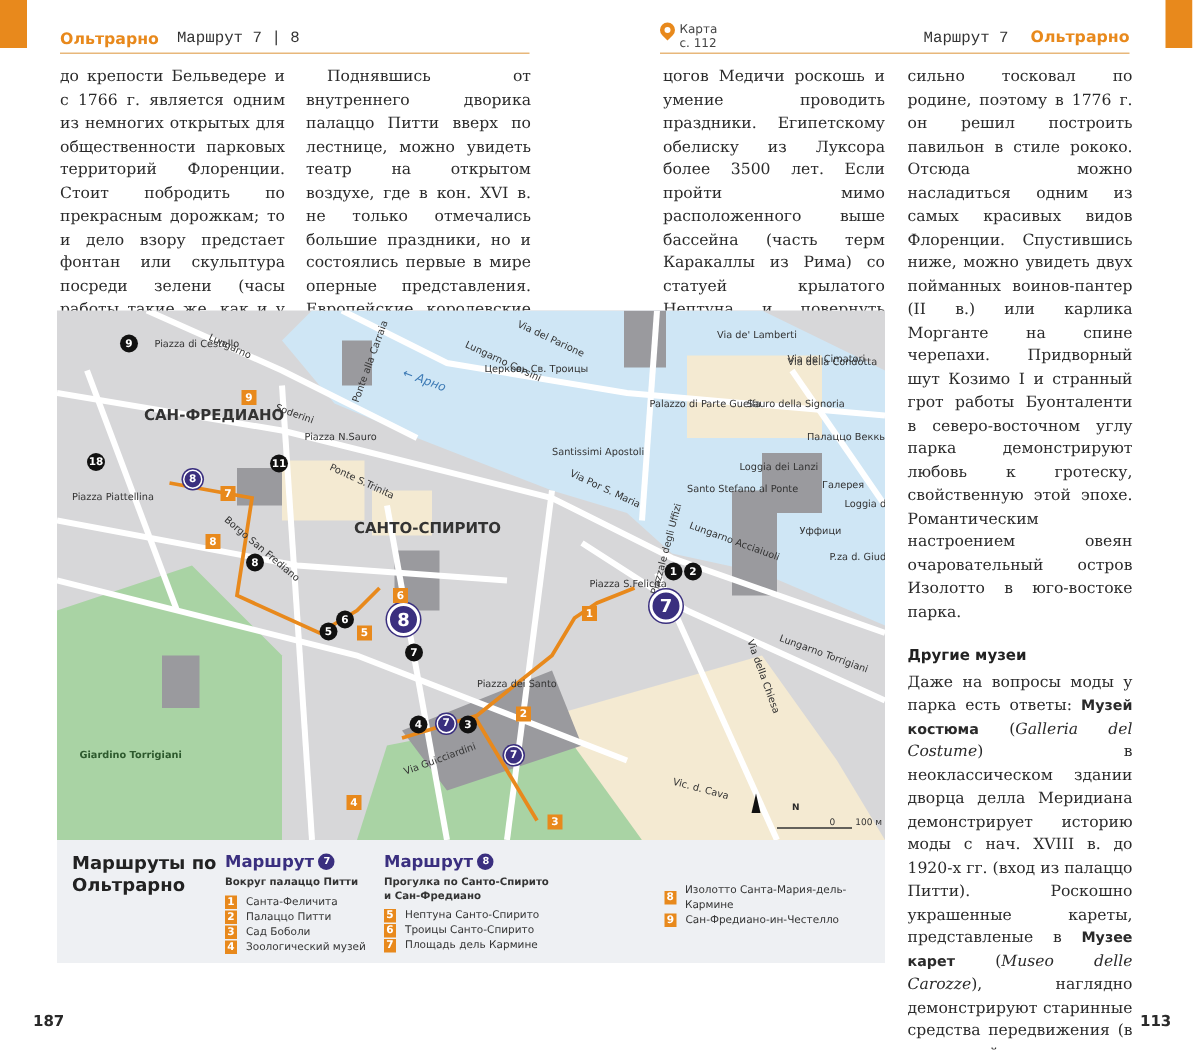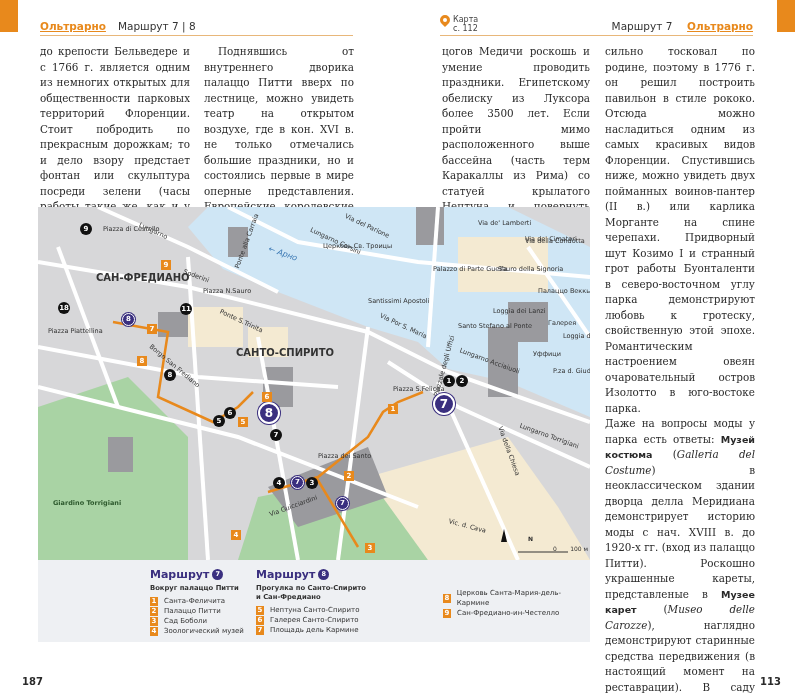--- a/index.html
+++ b/index.html
@@ -4,22 +4,22 @@
 <style>
   * { box-sizing: border-box; margin: 0; padding: 0; }
   html, body { width: 795px; height: 700px; background: #fff; overflow: hidden; }
   body { position: relative; font-family: "DejaVu Serif", serif; color: #2a2a2a; }
   .tab { position: absolute; top: 0; width: 18px; height: 32px; background: #e8891c; }
   .tab.left { left: 0; } .tab.right { right: 0; }
   .rh { position: absolute; top: 14px; height: 22px; border-bottom: 1px solid #e8b77a;
         font-family: "DejaVu Sans", sans-serif; font-size: 10.5px; display: flex; align-items: flex-end; padding-bottom: 3px; }
   .rh.left { left: 40px; width: 313px; }
   .rh.right { left: 440px; width: 313px; justify-content: space-between; }
-  .rh .sect { color: #e8891c; font-weight: bold; text-decoration: underline; }
-  .rh .route { color: #333; }
+  .rh .sect { color: #e8891c; font-weight: bold; }
+  .rh .route { color: #333; font-family: Liberation Mono, monospace; }
   .mapref { display: flex; align-items: flex-start; gap: 3px; font-size: 8px; line-height: 9px; color: #444; margin-bottom: -1px; }
   .pin { width: 10px; height: 14px; position: relative; }
   .pin::before { content: ""; position: absolute; left: 0; top: 0; width: 10px; height: 10px; border-radius: 50% 50% 50% 0;
                  transform: rotate(-45deg); background: #e8891c; }
   .pin::after { content: ""; position: absolute; left: 3px; top: 3px; width: 4px; height: 4px; border-radius: 50%; background: #fff; }
   .col { position: absolute; font-size: 10.4px; line-height: 15.5px; text-align: justify; }
   .col p { text-indent: 0; }
   .c1 { left: 40px; top: 44px; width: 150px; }
   .c2 { left: 204px; top: 44px; width: 150px; }
   .c3 { left: 442px; top: 44px; width: 148px; }
@@ -89,20 +89,21 @@
   <p><span>до крепости Бельведере и с 1766 г. является одним из немногих открытых для общественности парковых территорий Флоренции. Стоит побродить по прекрасным дорожкам; то и дело взору предстает фонтан или скульптура посреди зелени (часы работы такие же, как и у Музея серебра, билеты</span> <span class="ref">› с. 109</span><span>).</span></p>
 </div>
 <div class="col c2">
   <p class="indent">Поднявшись от внутреннего дворика палаццо Питти вверх по лестнице, можно увидеть театр на открытом воздухе, где в кон. XVI в. не только отмечались большие праздники, но и состоялись первые в мире оперные представления. Европейские королевские дворы того времени готовы были многое отдать, чтобы перенять у великих гер-</p>
 </div>
 <div class="col c3">
   <p>цогов Медичи роскошь и умение проводить праздники. Египетскому обелиску из Луксора более 3500 лет. Если пройти мимо расположенного выше бассейна (часть терм Каракаллы из Рима) со статуей крылатого Нептуна и повернуть налево, то можно попасть к кафе (в настоящее время закрыто). Великий герцог Леопольд II из Австрии, похоже,</p>
 </div>
 <div class="col c4">
   <p>сильно тосковал по родине, поэтому в 1776 г. он решил построить павильон в стиле рококо. Отсюда можно насладиться одним из самых красивых видов Флоренции. Спустившись ниже, можно увидеть двух пойманных воинов-пантер (II в.) или карлика Морганте на спине черепахи. Придворный шут Козимо I и странный грот работы Буонталенти в северо-восточном углу парка демонстрируют любовь к гротеску, свойственную этой эпохе. Романтическим настроением овеян очаровательный остров Изолотто в юго-востоке парка.</p>
+  <h3 class="sub">Другие музеи</h3>
   <p>
     <span>Даже на вопросы моды у парка есть ответы:</span>
     <span class="b">Музей костюма</span>
     (<i>Galleria del Costume</i>)
     <span>в неоклассическом здании дворца делла Меридиана демонстрирует историю моды с нач. XVIII в. до 1920-х гг. (вход из палаццо Питти). Роскошно украшенные кареты, представленые в</span>
     <span class="b">Музее карет</span>
     (<i>Museo delle Carozze</i>)<span>, наглядно демонстрируют старинные средства передвижения (в настоящий момент на реставрации). В саду расположен заслуживающий внимания</span>
     
     (
     
@@ -222,20 +223,21 @@
   <span class="sq" style="left:224px;top:185px">6</span>
   <span class="sq" style="left:109px;top:117px">7</span>
   <span class="sq" style="left:99px;top:149px">8</span>
   <span class="sq" style="left:123px;top:53px">9</span>
 
   <span class="north">N</span>
   <span class="scale"><span>0</span>&nbsp;&nbsp;&nbsp;&nbsp;&nbsp;&nbsp;&nbsp;<span>100 м</span></span>
 </div>
 
 <div class="legend">
+  <div class="lg-title">Маршруты по Ольтрарно</div>
   <div class="lg-route" style="left:112px">
     <h4>
         <span>Маршрут</span>
         <span class="dot">7</span>
       </h4>
     <div class="desc">Вокруг палаццо Питти</div>
     <div class="lg-item">
         <span class="num">1</span>
         <span>Санта-Феличита</span>
       </div>
@@ -257,31 +259,31 @@
         <span>Маршрут</span>
         <span class="dot">8</span>
       </h4>
     <div class="desc">Прогулка по Санто-Спирито и Сан-Фредиано</div>
     <div class="lg-item">
         <span class="num">5</span>
         <span>Нептуна Санто-Спирито</span>
       </div>
     <div class="lg-item">
         <span class="num">6</span>
-        <span>Галерея Санто-Спирито</span>
+        <span>Троицы Санто-Спирито</span>
       </div>
     <div class="lg-item">
         <span class="num">7</span>
         <span>Площадь дель Кармине</span>
       </div>
   </div>
   <div class="lg-route" style="left:405px;top:28px">
     <div class="lg-item">
         <span class="num">8</span>
-        <span>Церковь Санта-Мария-дель-Кармине</span>
+        <span>Изолотто Санта-Мария-дель-Кармине</span>
       </div>
     <div class="lg-item">
         <span class="num">9</span>
         <span>Сан-Фредиано-ин-Честелло</span>
       </div>
   </div>
 </div>
 
 <div class="pageno left">187</div>
 <div class="pageno right">113</div>

